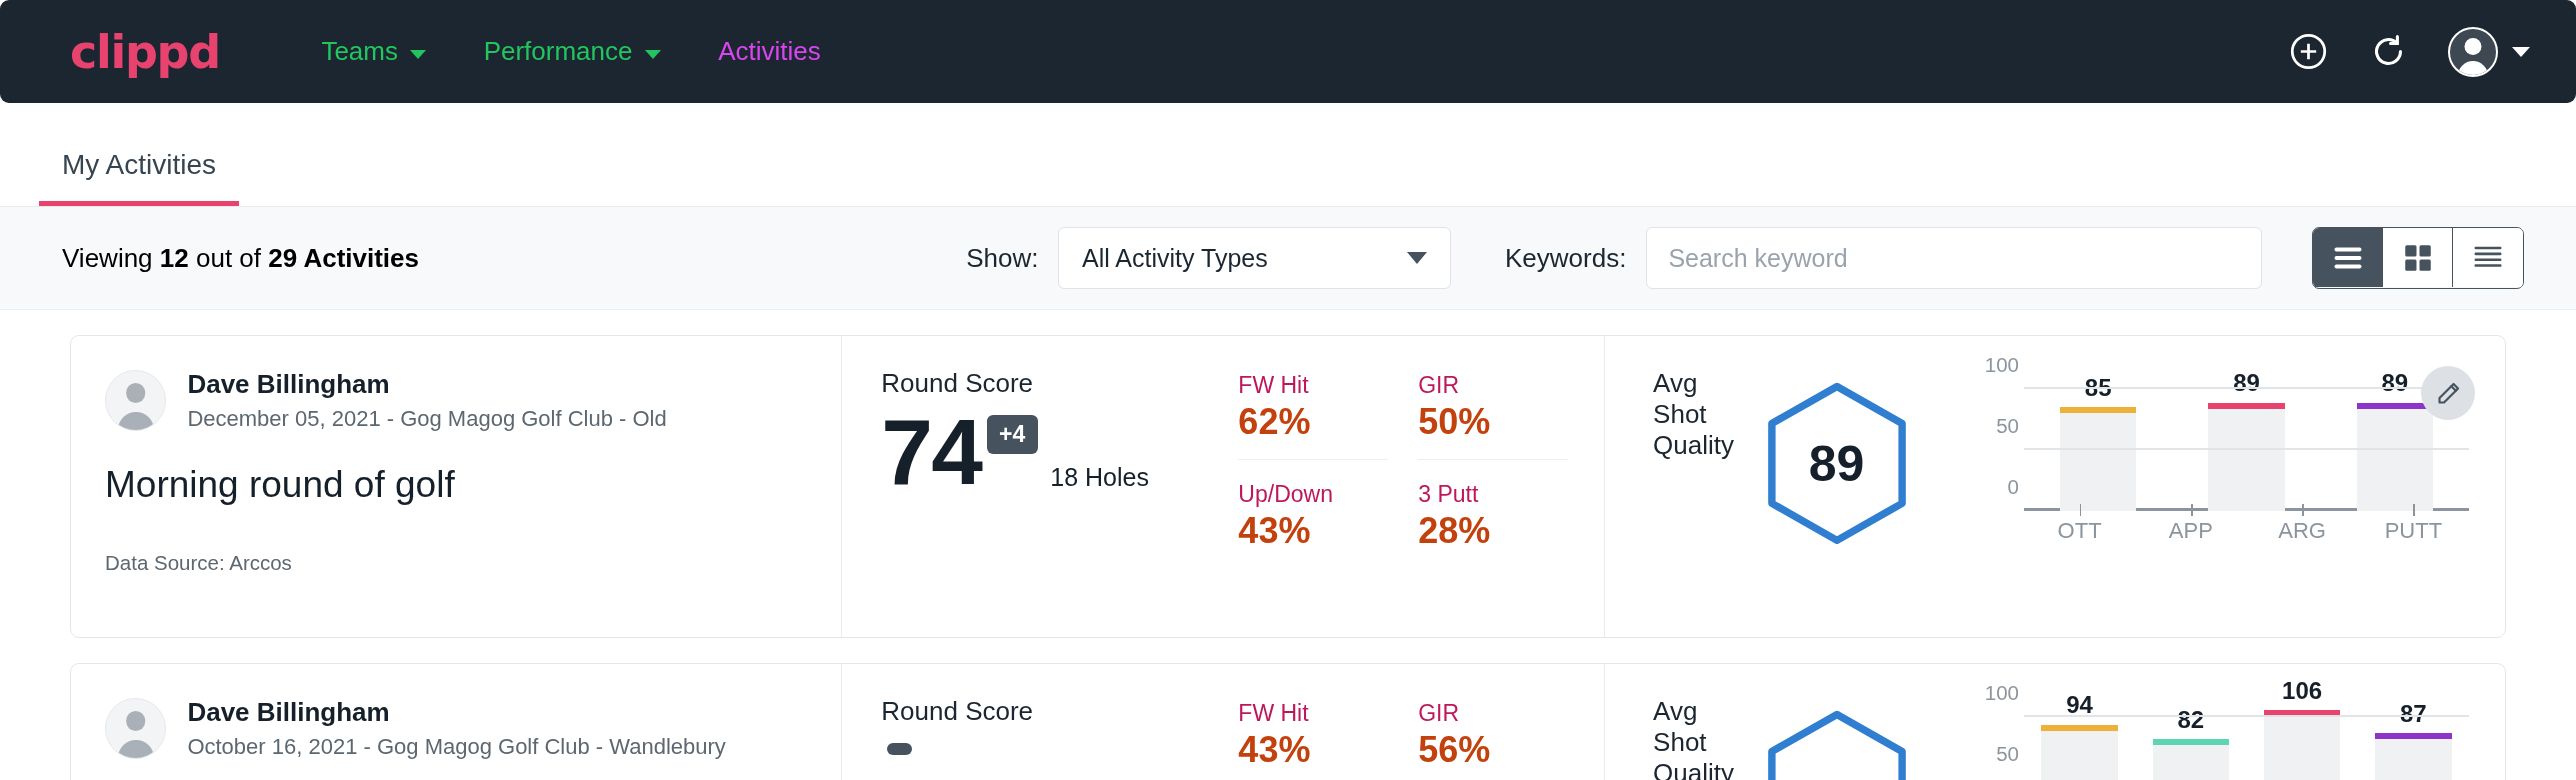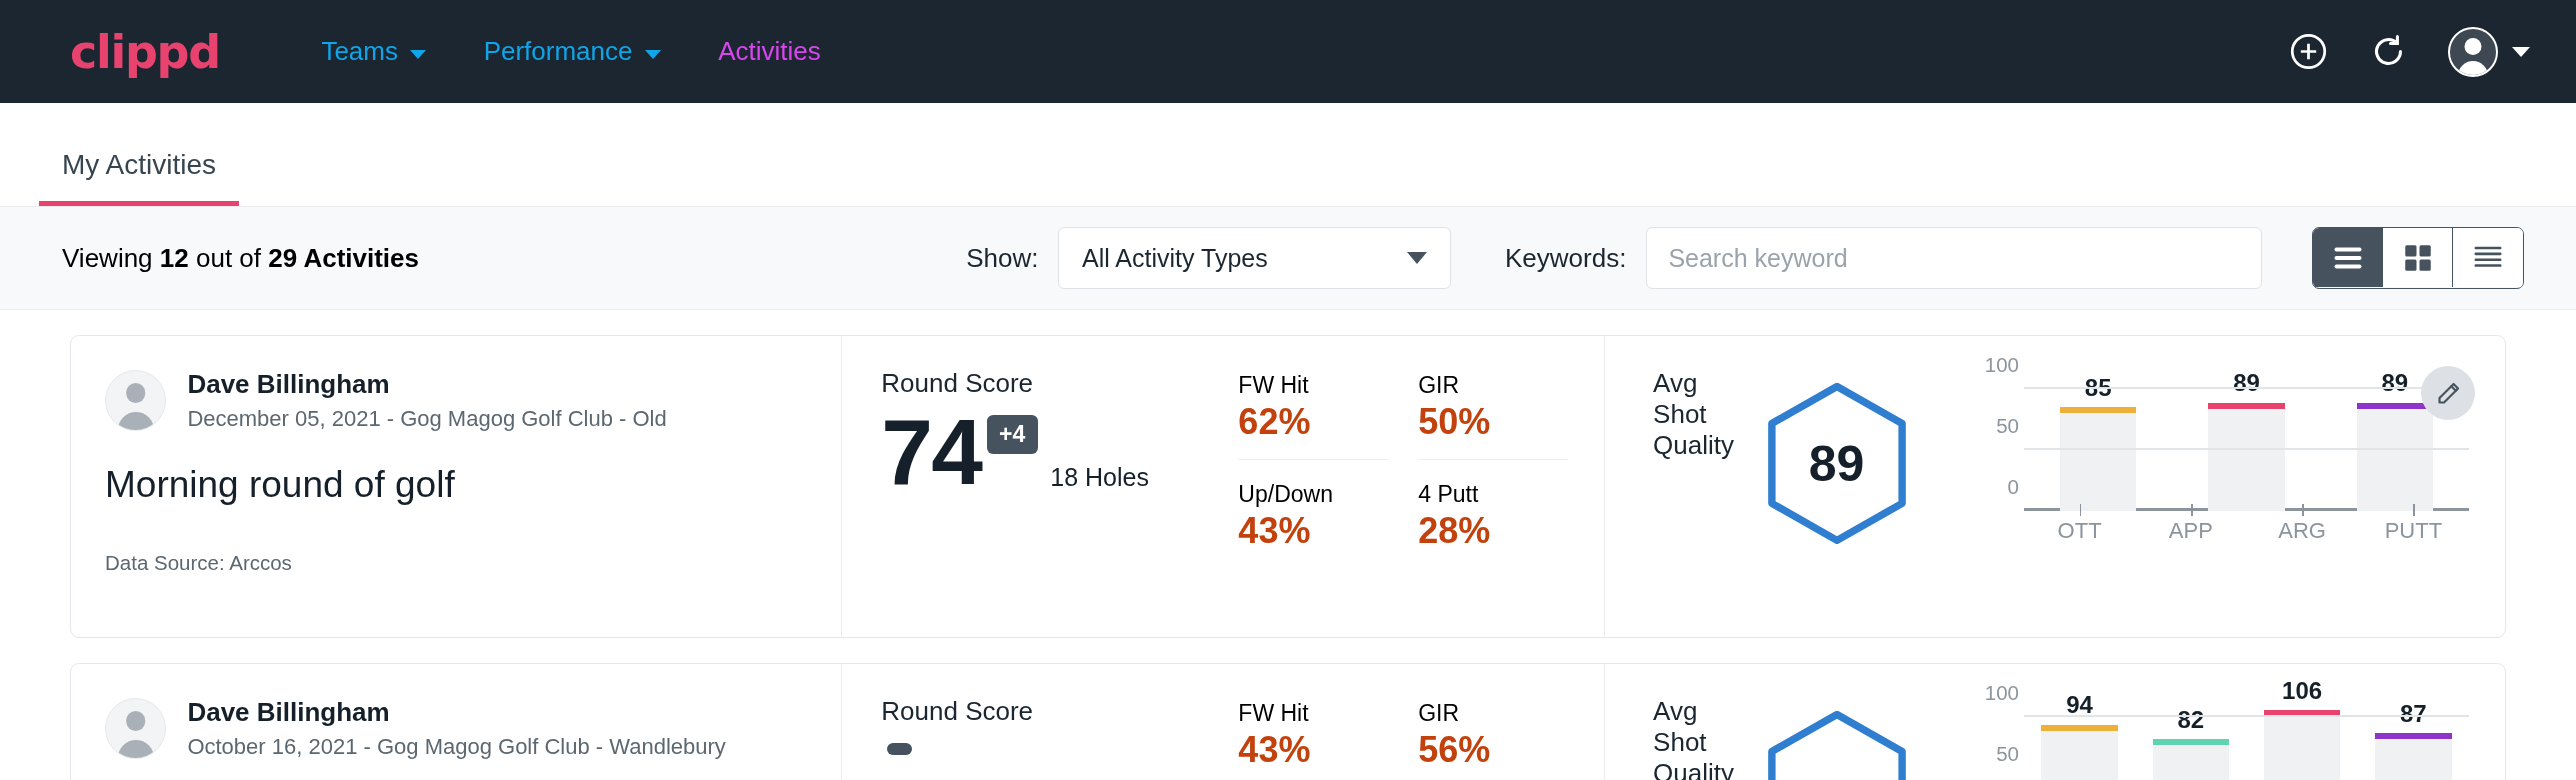--- a/index.html
+++ b/index.html
@@ -11,33 +11,34 @@
   }
 
   
   .topnav {
     height: 103px;
     background: #1b2630;
     display: flex;
     align-items: center;
     padding: 0 46px 0 70px;
     position: relative;
+    border-radius: 9px;
   }
   .logo {
     font-size: 46px;
     font-weight: 700;
     color: #e8436f;
     letter-spacing: -1.3px;
     margin-right: 73px;
     font-family: "DejaVu Sans", sans-serif;
   }
   .nav-items { display: flex; align-items: center; gap: 0; }
   .nav-item {
     display: flex; align-items: center; gap: 12.5px;
-    color: #0ea5e9;
+    color: #22c55e;
     font-size: 26px;
     padding: 0 28.6px;
     cursor: pointer;
     white-space: nowrap;
   }
   .nav-item.muted { color: #d946ef; }
   .chev {
     width: 0; height: 0;
     border-left: 8px solid transparent;
     border-right: 8px solid transparent;
@@ -212,21 +213,21 @@
     margin-left: 5.4px;
     align-self: flex-start;
     margin-top: 9px;
   }
   .score-holes { font-size: 25px; color: #16202a; margin-left: 12.5px; padding-bottom: 7.1px; }
 
   .col-stats { width: 420px; border-right: 1.8px solid #e9edf0; padding-top: 36px; }
   .stat-grid { display: grid; grid-template-columns: 1fr 1fr; gap: 0 30px; }
   .stat-cell { padding-bottom: 9px; }
   .stat-cell.topcell { border-bottom: 1.8px solid #eceff2; margin-bottom: 21.4px; padding-bottom: 16px; }
-  .stat-k { font-size: 23px; color: #000000; }
+  .stat-k { font-size: 23px; color: #be185d; }
   .stat-v { font-size: 36px; font-weight: 700; color: #c2410c; margin-top: 1.8px; }
 
   .col-quality { flex: 1; padding-left: 48px; display: flex; flex-direction: row; }
   .hex-chart-row { display: flex; align-items: flex-start; margin-top: 9px; }
   .hexbox { width: 205px; display: flex; justify-content: center; padding-top: 5.4px; }
   .hex { position: relative; width: 148px; height: 164px; }
   .hex svg { position: absolute; inset: 0; }
   .hexval {
     position: absolute; inset: 0;
     display: flex; align-items: center; justify-content: center;
@@ -414,21 +415,21 @@
         </div>
         <div class="stat-cell topcell">
           <div class="stat-k">GIR</div>
           <div class="stat-v">50%</div>
         </div>
         <div class="stat-cell">
           <div class="stat-k">Up/Down</div>
           <div class="stat-v">43%</div>
         </div>
         <div class="stat-cell">
-          <div class="stat-k">4 Putt</div>
+          <div class="stat-k">3 Putt</div>
           <div class="stat-v">28%</div>
         </div>
       </div>
     </div>
 
     <div class="card-col col-quality">
       <div class="sec-label">Avg Shot Quality</div>
       <div class="hex-chart-row">
         <div class="hexbox">
           <div class="hex">

